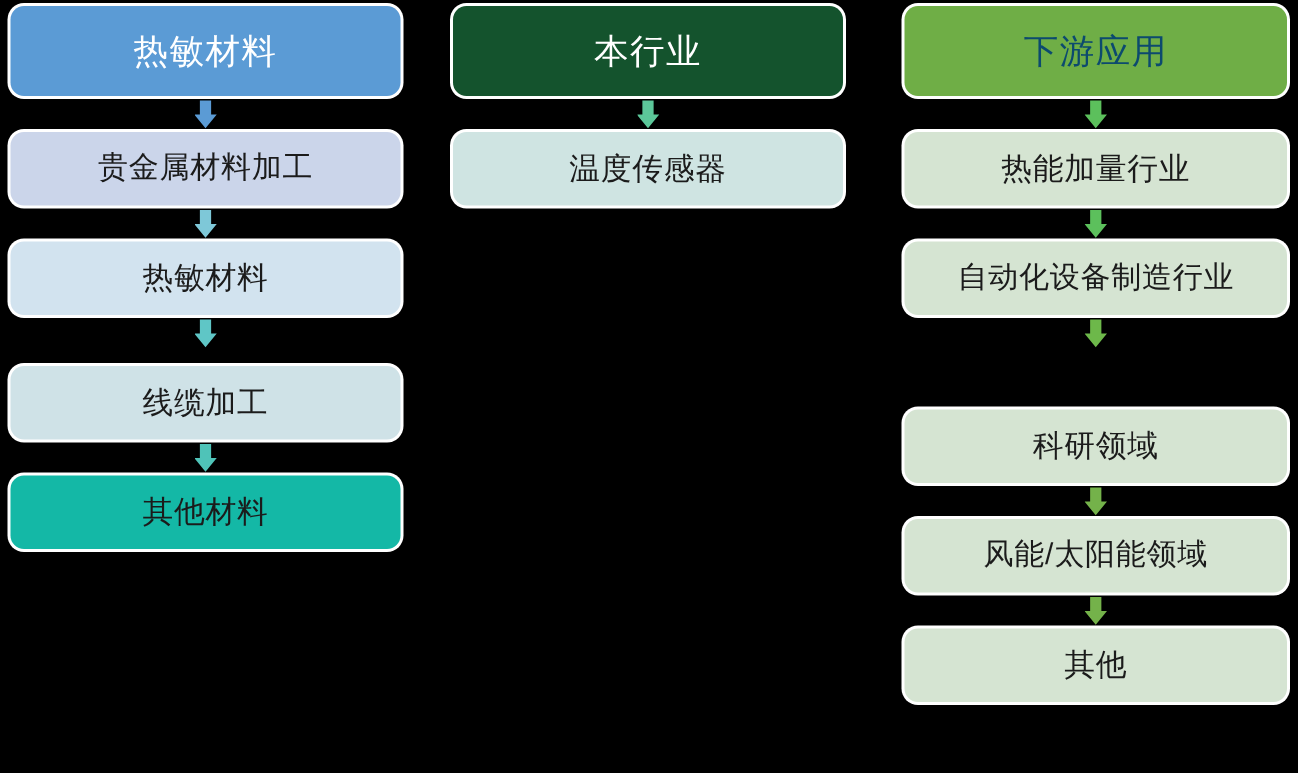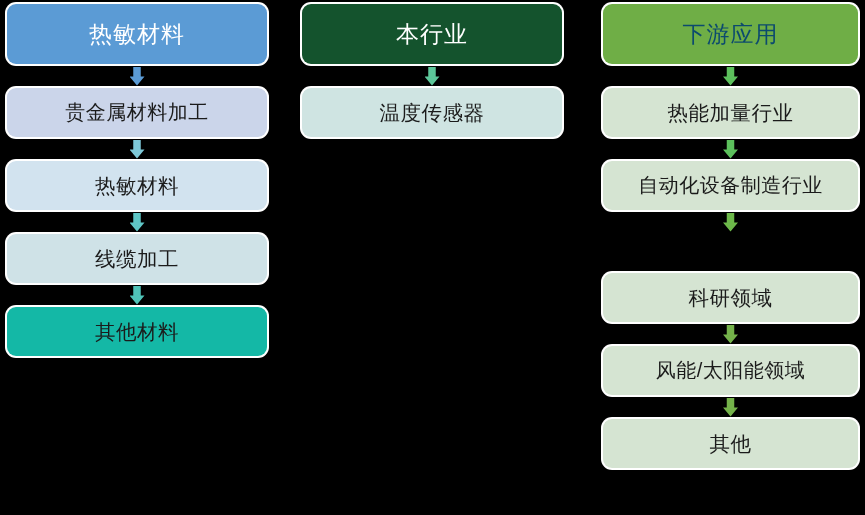--- a/index.html
+++ b/index.html
@@ -78,21 +78,21 @@
         <div class="arrow" style="background: rgb(91, 155, 213);"></div>
       </div>
       <div class="node item narrow-text" style="background: rgb(203, 213, 234);">贵金属材料加工</div>
       <div class="connector">
         <div class="arrow" style="background: rgb(126, 200, 216);"></div>
       </div>
       <div class="node item" style="background: rgb(210, 227, 239);">热敏材料</div>
       <div class="connector">
         <div class="arrow" style="background: rgb(95, 198, 198);"></div>
       </div>
-      <div class="node item" style="background: rgb(207, 226, 231);">线缆加工</div>
+      <div class="node item" style="background: rgb(207, 226, 231); margin-top: 10px;">线缆加工</div>
       <div class="connector">
         <div class="arrow" style="background: rgb(79, 195, 184);"></div>
       </div>
       <div class="node item" style="background: #14b8a6;">其他材料</div>
     </div>
     <div class="column col-middle">
       <div class="node header" style="background: #14532d; color: rgb(255, 255, 255);">本行业</div>
       <div class="connector">
         <div class="arrow" style="background: rgb(92, 199, 154);"></div>
       </div>

